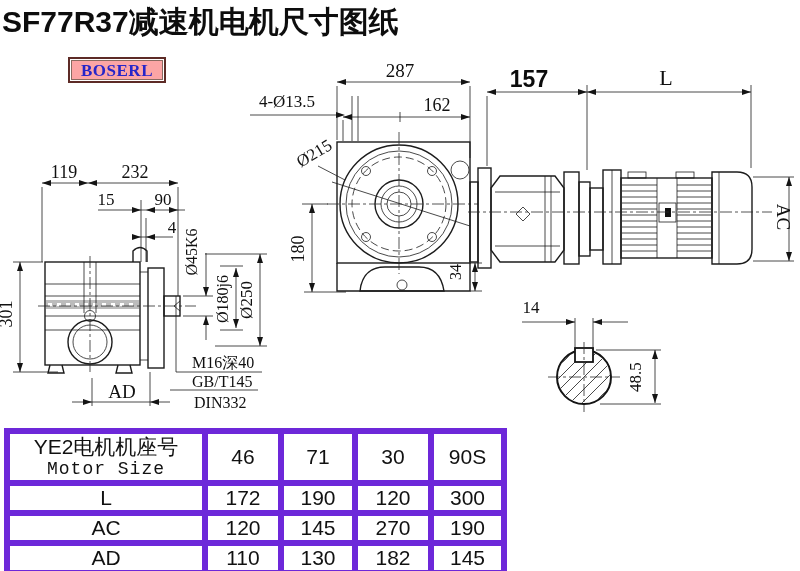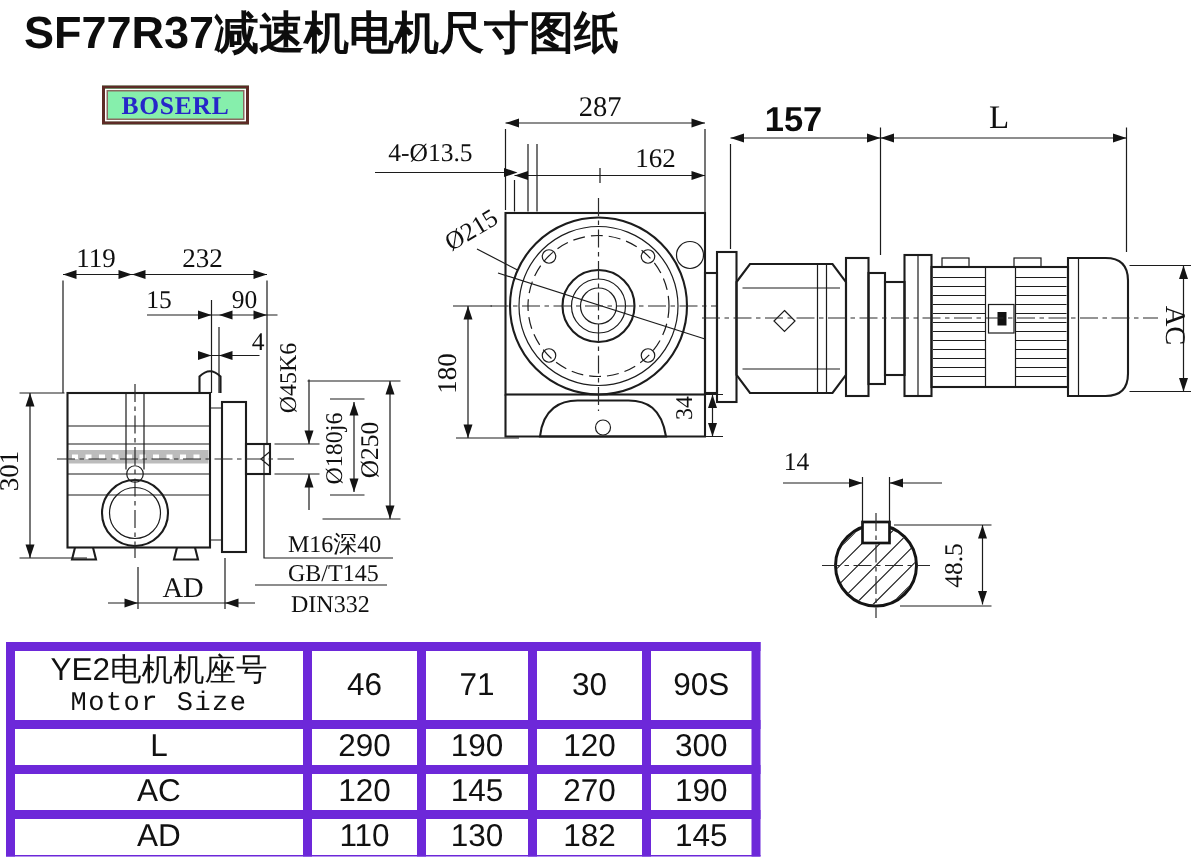--- a/index.html
+++ b/index.html
@@ -1,22 +1,22 @@
 <!DOCTYPE html>
 <html><head>
 <meta charset="utf-8">
 <style>
   html,body{margin:0;padding:0;background:#fff;}
   body{width:800px;height:571px;position:relative;overflow:hidden;
        font-family:"Liberation Sans",sans-serif;color:#111;}
   .title{position:absolute;left:2px;top:2px;font-size:30px;font-weight:bold;
-         letter-spacing:0px;color:#0d0d0d;white-space:nowrap;margin-left:14px;}
+         letter-spacing:0px;color:#0d0d0d;white-space:nowrap;}
   .logo{position:absolute;left:68px;top:57px;width:94px;height:22px;
         border:2px solid #5d2b26;box-shadow:inset 0 0 0 1px #fff, inset 0 0 0 2px #8a6a60;
-        display:flex;align-items:center;justify-content:center;background:#86efac;}
+        display:flex;align-items:center;justify-content:center;background:#fca5a5;}
   .logo span{font-family:"Liberation Serif",serif;font-weight:bold;font-size:17px;
         color:#2626c9;letter-spacing:.5px;line-height:1;}
   svg.draw{position:absolute;left:0;top:0;}
   .ln{stroke:#1c1c1c;stroke-width:1.4;fill:none;}
   .lt{stroke:#1c1c1c;stroke-width:.8;fill:none;}
   .dim{stroke:#1c1c1c;stroke-width:.8;fill:none;}
   .cl{stroke:#2a2a2a;stroke-width:.8;fill:none;stroke-dasharray:12 3 3 3;}
   .ah{fill:#141414;stroke:none;}
   .ds{font-family:"Liberation Serif",serif;font-size:19px;fill:#101010;}
   .d18{font-size:18px;} .d17{font-size:17px;} .d16{font-size:16px;}
@@ -193,21 +193,21 @@
       <div>YE2电机机座号</div>
       <div class="en">Motor Size</div>
     </td>
     <td>46</td>
     <td>71</td>
     <td>30</td>
     <td>90S</td>
   </tr>
   <tr style="height:30px">
     <td class="rowlab">L</td>
-    <td>290</td>
+    <td>172</td>
     <td>190</td>
     <td>120</td>
     <td>300</td>
   </tr>
   <tr style="height:29px">
     <td class="rowlab">AC</td>
     <td>120</td>
     <td>145</td>
     <td>270</td>
     <td>190</td>

